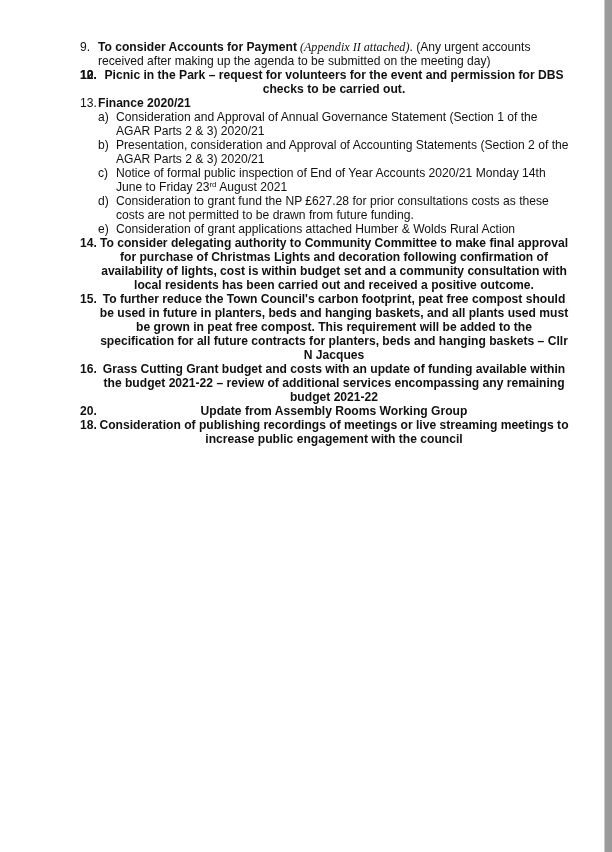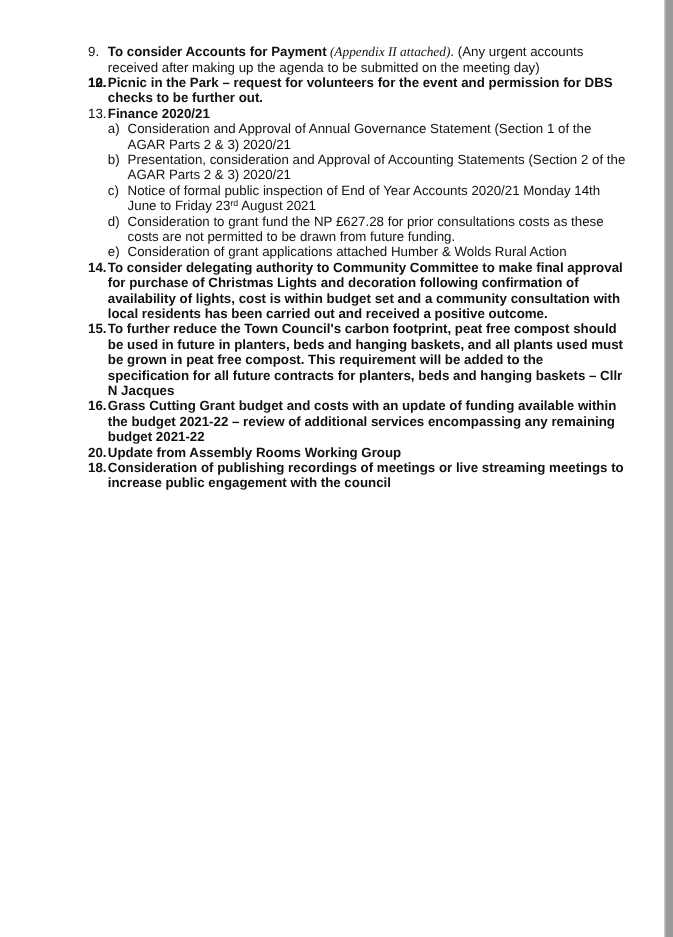--- a/index.html
+++ b/index.html
@@ -18,21 +18,21 @@
       background: #9a9a9a;
       border-left: 1px solid #c8c8c8;
       box-sizing: border-box;
     }
     .agenda {
       position: absolute; left: 80px; top: 40px; width: 490px;
       font-size: 12.1px; line-height: 14px;
     }
     .item { position: relative; padding-left: 18px; }
     .num { position: absolute; left: 0; top: 0; }
-    .bold { font-weight: bold; }
+    .bold { font-weight: bold; text-align: center; }
     .ital { font-style: italic; font-family: Liberation Serif, serif; }
     .sub { position: relative; padding-left: 36px; }
     .sublet { position: absolute; left: 0; top: 0; padding-left: 18px; }
     sup { font-size: 8px; line-height: 0; vertical-align: 4px; text-align: right; }
   </style>
 </head>
 <body>
 
 <div class="page">
   <div class="agenda">
@@ -42,21 +42,21 @@
       <span class="bold">To consider Accounts for Payment</span><span class="ital"> (Appendix II attached)</span><span>. (Any urgent accounts received after making up the agenda to be submitted on the meeting day)</span>
     </div>
 
     <div class="item bold">
       <span class="num">10.</span>
     </div>
 
 
     <div class="item bold">
       <span class="num">12.</span>
-      <span>Picnic in the Park – request for volunteers for the event and permission for DBS checks to be further out.</span>
+      <span>Picnic in the Park – request for volunteers for the event and permission for DBS checks to be carried out.</span>
     </div>
 
     <div class="item">
       <span class="num">13.</span>
       <span class="bold">Finance 2020/21</span>
     </div>
 
     <div class="sub">
       <span class="sublet">a)</span>
       <span>Consideration and Approval of Annual Governance Statement (Section 1 of the AGAR Parts 2 &amp; 3) 2020/21</span>

